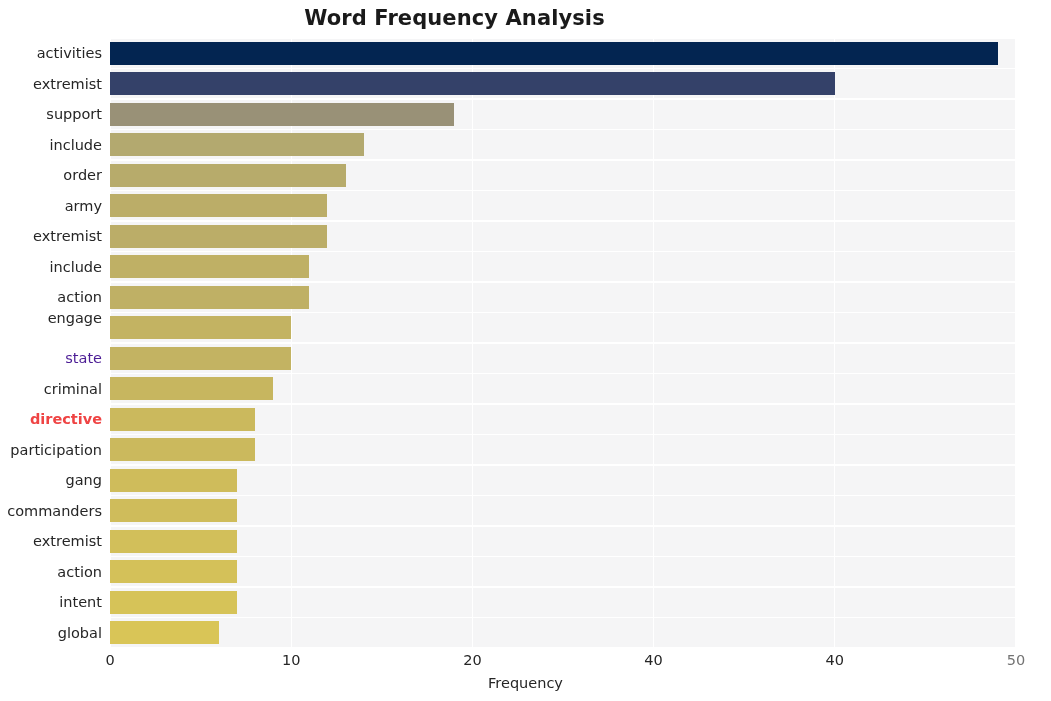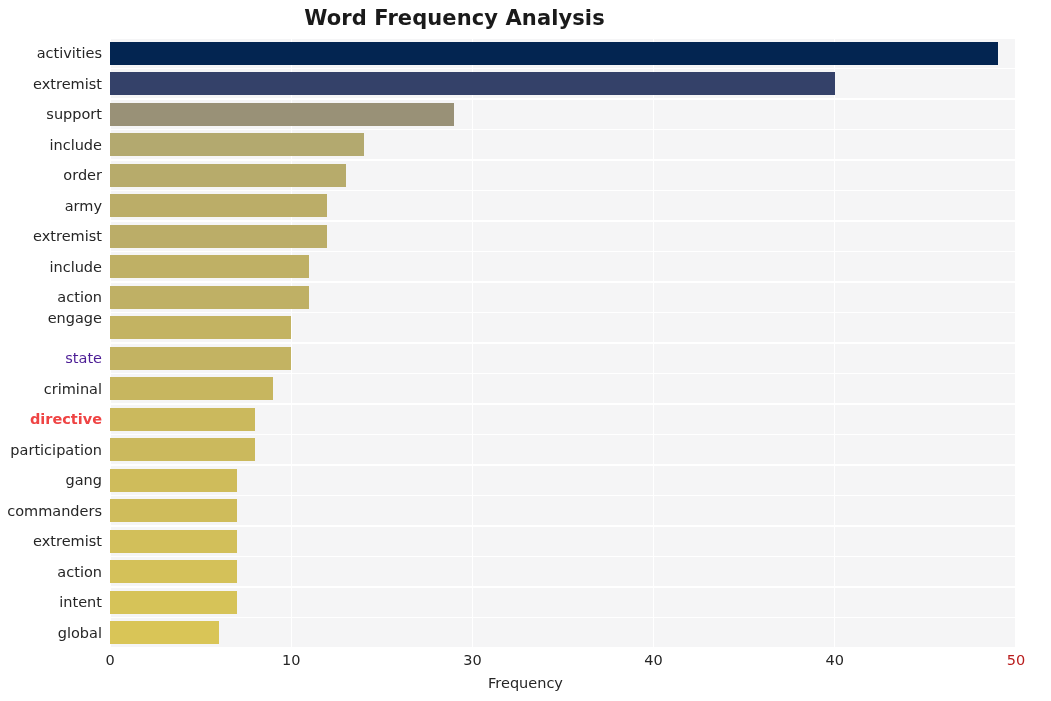--- a/index.html
+++ b/index.html
@@ -196,21 +196,21 @@
       <div class="ylabel" style="top: 472.75px; color: rgb(38, 38, 38);">commanders</div>
       <div class="ylabel" style="top: 503.25px; color: rgb(38, 38, 38);">extremist</div>
       <div class="ylabel" style="top: 533.75px; color: rgb(38, 38, 38);">action</div>
       <div class="ylabel" style="top: 564.25px; color: rgb(38, 38, 38);">intent</div>
       <div class="ylabel" style="top: 594.75px; color: rgb(38, 38, 38);">global</div>
     </div>
 
   <div class="xlabels">
       <div class="xlabel" style="left: 110px; color: rgb(38, 38, 38);">0</div>
       <div class="xlabel" style="left: 291.2px; color: rgb(38, 38, 38);">10</div>
-      <div class="xlabel" style="left: 472.4px; color: rgb(38, 38, 38);">30</div>
+      <div class="xlabel" style="left: 472.4px; color: rgb(38, 38, 38);">20</div>
       <div class="xlabel" style="left: 653.6px; color: rgb(38, 38, 38);">40</div>
       <div class="xlabel" style="left: 834.8px; color: rgb(38, 38, 38);">40</div>
-      <div class="xlabel" style="left: 1016px; color: #b91c1c;">50</div>
+      <div class="xlabel" style="left: 1016px; color: #737373;">50</div>
     </div>
 
   <div class="xaxis-title" style="color: rgb(38, 38, 38);">Frequency</div>
 
 </div>
 
 </body></html>

